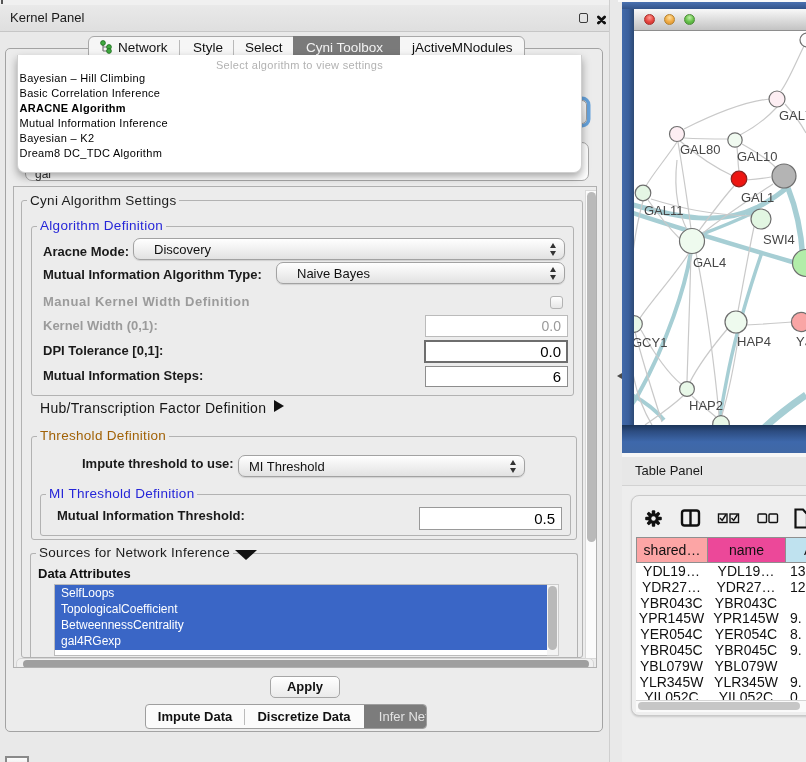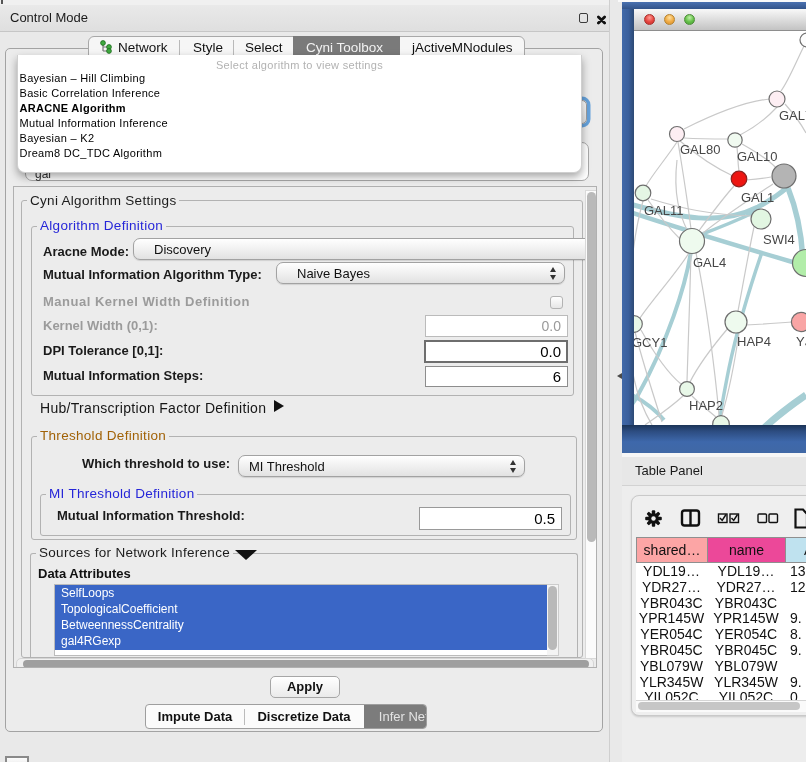--- a/index.html
+++ b/index.html
@@ -18,21 +18,21 @@
 .gtitle{position:absolute;background:#ececec;padding:0 3px;font-size:13.5px;letter-spacing:0.3px;color:#1c1c1c;white-space:nowrap;}
 .lbl{position:absolute;font-size:13px;font-weight:bold;color:#1a1a1a;white-space:nowrap;}
 .gray{color:#9b9b9b;}
 </style>
 </head>
 <body>
 
 <div class="abs" style="left:0;top:0;width:610px;height:5px;background:#f0f0f0;"></div>
 <div class="abs" style="left:1px;top:0;width:2px;height:4px;background:#555;"></div>
 <div id="titlebar" class="abs" style="left:0;top:5px;width:610px;height:26px;background:linear-gradient(#e9e9e9,#dfdfdf);border-bottom:1px solid #c6c6c6;">
-  <div class="abs" style="left:10px;top:5px;font-size:13px;color:#1a1a1a;">Control Mode</div>
+  <div class="abs" style="left:10px;top:5px;font-size:13px;color:#1a1a1a;">Kernel Panel</div>
   <div class="abs" style="left:579px;top:8px;width:7px;height:8px;border:1.8px solid #3c3c3c;border-radius:2px;"></div>
   <svg class="abs" style="left:597px;top:10px;" width="9" height="10" viewBox="0 0 9 10">
     <path d="M1.4 1.9 L7.6 8.1 M7.6 1.9 L1.4 8.1" stroke="#111" stroke-width="2.8" stroke-linecap="round"></path>
   </svg>
 </div>
 <div id="mainpanel" class="abs" style="left:5px;top:48px;width:596px;height:682px;background:#ececec;border:1px solid #a3a3a3;border-radius:5px;"></div>
 
 <div id="toptabs" class="abs" style="left:88px;top:36px;width:437px;height:23px;background:#f6f6f6;border:1px solid #a8a8a8;border-radius:6px 6px 0 0;box-sizing:border-box;"></div>
 <div class="abs" style="left:88px;top:36px;height:23px;line-height:23px;font-size:13.5px;color:#111;white-space:nowrap;">
   <svg class="abs" style="left:11px;top:4px;" width="15" height="15" viewBox="0 0 15 15">
@@ -52,21 +52,21 @@
 </div>
 
 <div id="scrollpane" class="abs" style="left:13px;top:186px;width:584px;height:482px;background:#ececec;border:1px solid #b0b0b0;box-sizing:border-box;overflow:hidden;">
   <div class="gbox" style="left:7px;top:13px;width:560px;height:456px;"></div>
   <div class="gtitle" style="left:13px;top:6px;">Cyni Algorithm Settings</div>
 
   <div class="gbox" style="left:17px;top:39px;width:541px;height:168px;"></div>
   <div class="gtitle" style="left:23px;top:31px;color:#2626d8;">Algorithm Definition</div>
 
   <div class="lbl" style="left:29px;top:57px;">Aracne Mode:</div>
-  <div class="combo" style="left:119px;top:51px;width:430px;height:20px;padding-left:38px;">
+  <div class="combo" style="left:119px;top:51px;width:430px;height:20px;">
     <span class="ct" style="left:20px;">Discovery</span>
       <span class="spin"></span>
   </div>
   <div class="lbl" style="left:29px;top:80px;">Mutual Information Algorithm Type:</div>
   <div class="combo" style="left:262px;top:75px;width:287px;height:20px;">
     <span class="ct" style="left:20px;">Naive Bayes</span>
       <span class="spin"></span>
   </div>
   <div class="lbl gray" style="left:29px;top:106.5px;letter-spacing:0.5px;">Manual Kernel Width Definition</div>
   <div class="abs" style="left:536px;top:109px;width:11px;height:11px;border:1px solid #b3b3b3;border-radius:3px;background:linear-gradient(#fefefe,#e6e6e6);"></div>
@@ -75,21 +75,21 @@
   <div class="lbl" style="left:29px;top:156px;">DPI Tolerance [0,1]:</div>
   <div class="field" style="left:410px;top:153px;width:135px;height:19px;border:2px solid #6e6e6e;line-height:19px;padding-right:5px;font-size:15px;">0.0</div>
   <div class="lbl" style="left:29px;top:181px;">Mutual Information Steps:</div>
   <div class="field" style="left:411px;top:179px;width:135px;height:19px;border:1px solid #8d8d8d;line-height:19px;padding-right:6px;font-size:15px;">6</div>
 
   <div class="abs" style="left:26px;top:212.5px;font-size:14px;letter-spacing:0.3px;color:#161616;white-space:nowrap;">Hub/Transcription Factor Definition</div>
   <div class="abs" style="left:260px;top:213px;width:0;height:0;border-top:6.5px solid transparent;border-bottom:6.5px solid transparent;border-left:10px solid #111;"></div>
 
   <div class="gbox" style="left:17px;top:249px;width:544px;height:102px;"></div>
   <div class="gtitle" style="left:23px;top:241px;color:#a16207;">Threshold Definition</div>
-  <div class="lbl" style="left:68px;top:269px;">Which threshold to use:</div>
+  <div class="lbl" style="left:68px;top:269px;">Impute threshold to use:</div>
   <div class="combo" style="left:224px;top:268px;width:285px;height:20px;">
     <span class="ct" style="left:10px;">MI Threshold</span>
       <span class="spin"></span>
   </div>
   <div class="gbox" style="left:26px;top:307px;width:529px;height:40px;"></div>
   <div class="gtitle" style="left:32px;top:299px;color:#2626d8;">MI Threshold Definition</div>
   <div class="lbl" style="left:33px;top:321px;padding-left:10px;">Mutual Information Threshold:</div>
   <div class="field" style="left:405px;top:320px;width:135px;height:21px;border:1px solid #999;line-height:21px;padding-right:6px;font-size:15px;">0.5</div>
 
   <div class="gbox" style="left:16px;top:366px;width:546px;height:106px;border-radius:3px 3px 0 0;border-bottom:none;"></div>

